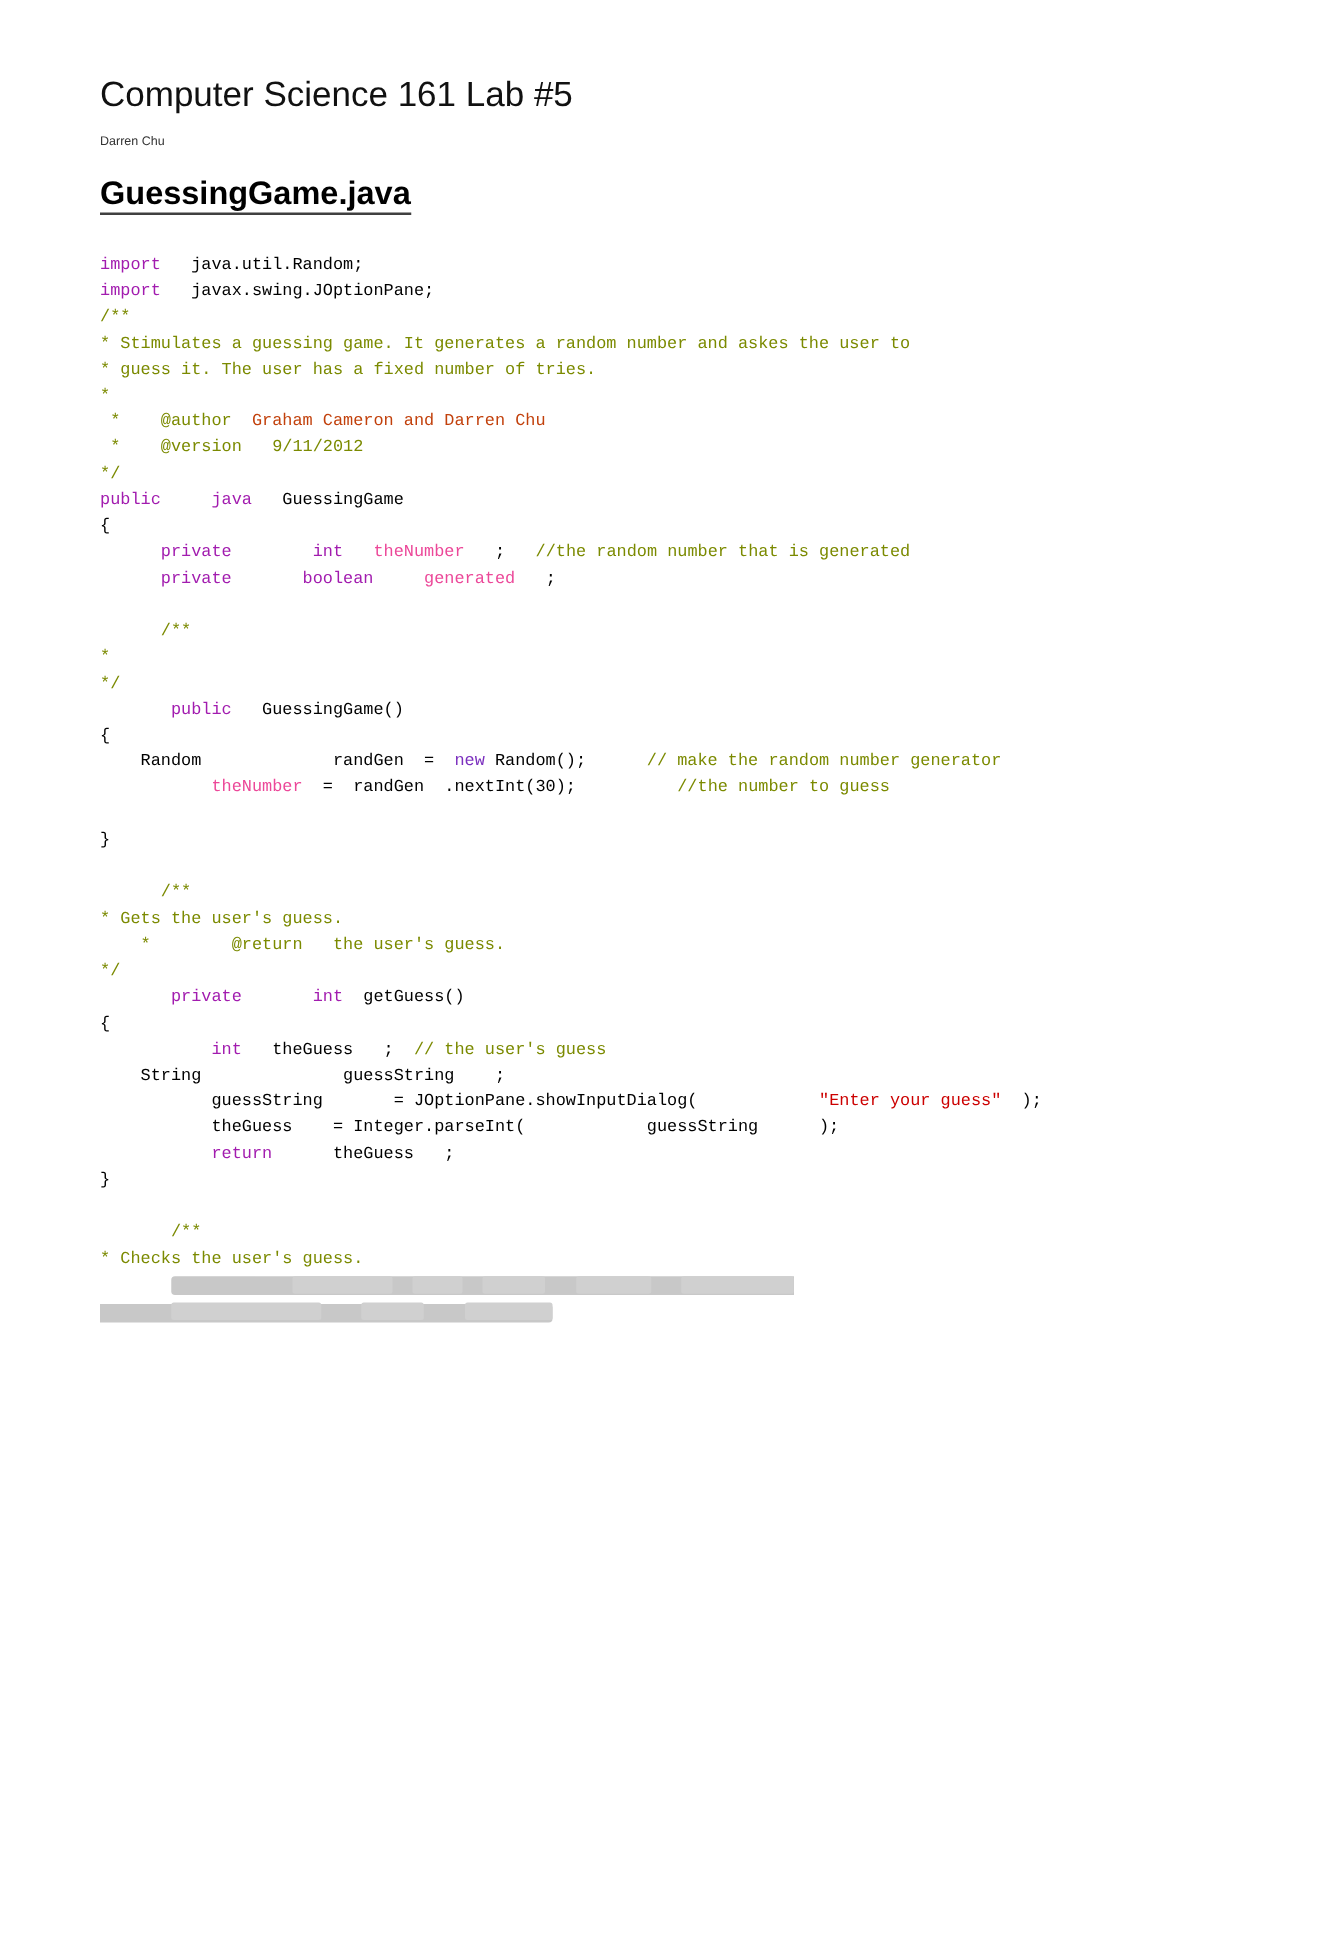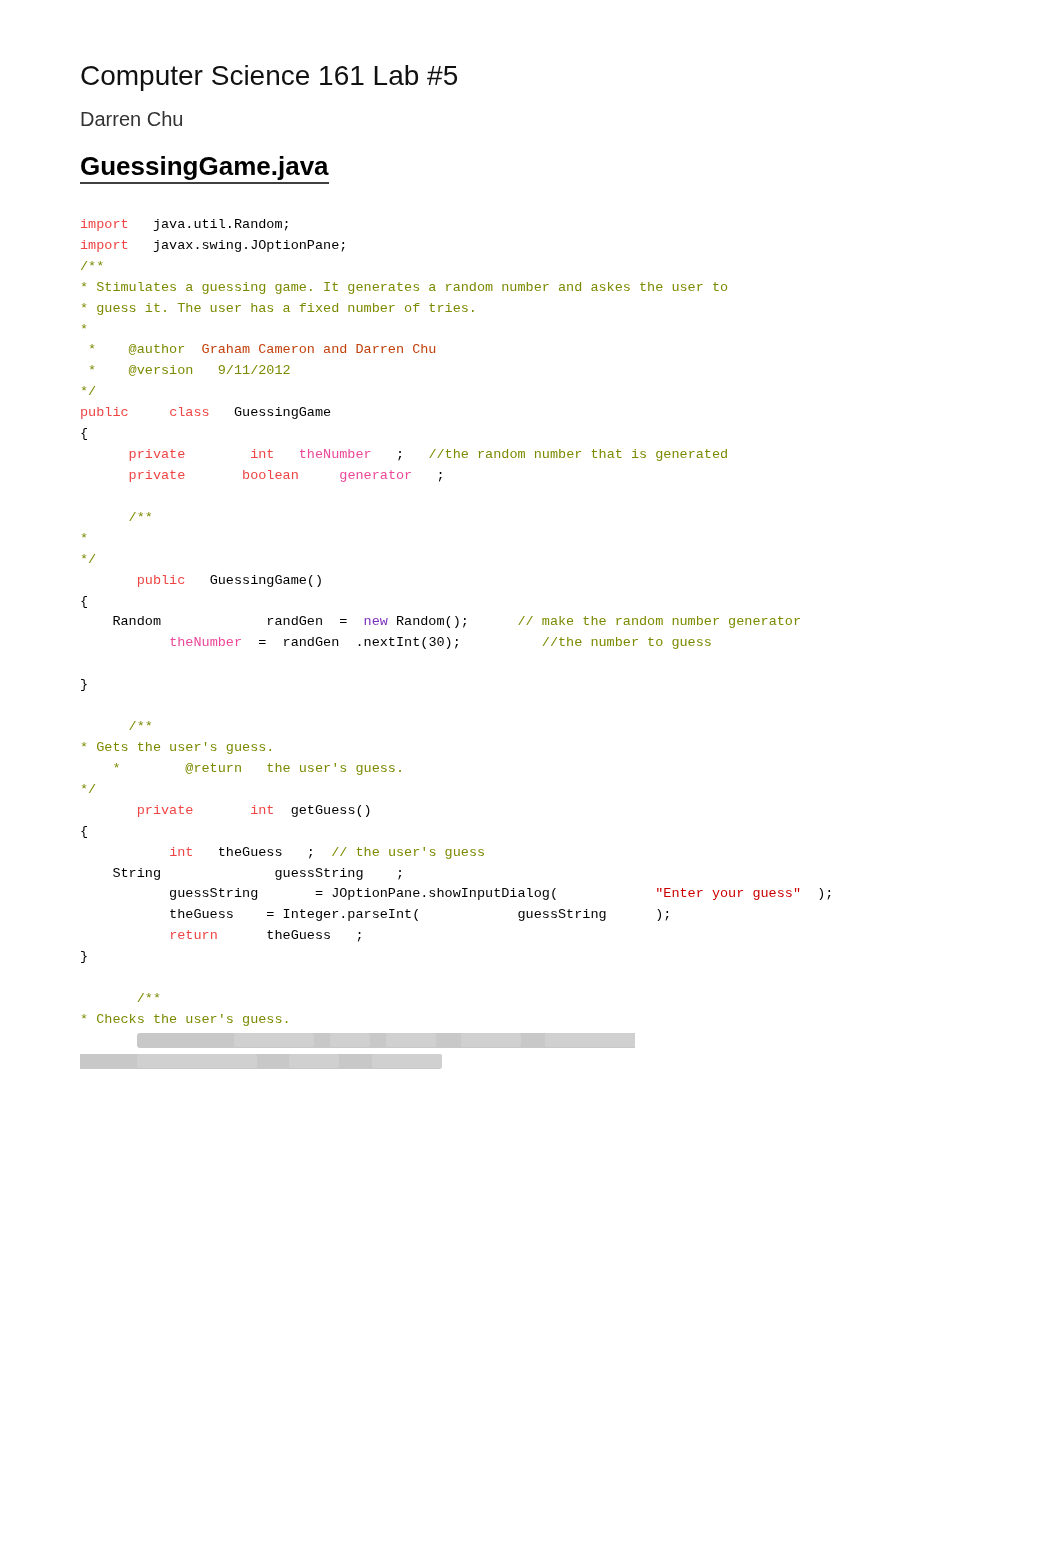--- a/index.html
+++ b/index.html
@@ -19,21 +19,21 @@
 
     .page-title {
       text-align: left;
       font-size: 28px;
       font-weight: normal;
       margin-bottom: 16px;
       color: #111;
     }
 
     .author-line {
-      font-size: 20px;
+      font-size: 10px;
       color: #333;
       margin-bottom: 20px;
     }
 
     .file-title {
       font-size: 26px;
       font-weight: bold;
       color: #000;
       border-bottom: 2px solid #404040;
       display: inline-block;
@@ -41,21 +41,21 @@
     }
 
     .code-block {
       font-family: 'Courier New', Courier, monospace;
       font-size: 13.5px;
       line-height: 1.55;
       white-space: pre;
     }
 
     .kw-orange {
-      color: #ef4444; 
+      color: #a21caf; 
     }
 
     .comment {
       color: #7b8a00; 
     }
 
     .str {
       color: #cc0000; 
     }
 
@@ -99,24 +99,24 @@
 <div class="code-block">
 <span class="kw-orange">import</span>   java.util.Random;
 <span class="kw-orange">import</span>   javax.swing.JOptionPane;
 <span class="comment">/**
 * Stimulates a guessing game. It generates a random number and askes the user to
 * guess it. The user has a fixed number of tries.
 *
  *    @author  <span class="author-highlight">Graham Cameron and Darren Chu</span>
  *    @version   9/11/2012
 */</span>
-<span class="kw-orange">public</span>     <span class="kw-orange">class</span>   GuessingGame
+<span class="kw-orange">public</span>     <span class="kw-orange">java</span>   GuessingGame
 {
       <span class="kw-orange">private</span>        <span class="kw-orange">int</span>   <span class="var-highlight">theNumber</span>   ;   <span class="comment">//the random number that is generated</span>
-      <span class="kw-orange">private</span>       <span class="kw-orange">boolean</span>     <span class="var-highlight">generator</span>   ;
+      <span class="kw-orange">private</span>       <span class="kw-orange">boolean</span>     <span class="var-highlight">generated</span>   ;
 
       <span class="comment">/**
 *
 */</span>
        <span class="kw-orange">public</span>   GuessingGame()
 {
     Random             randGen  =  <span class="new-kw">new</span> Random();      <span class="comment">// make the random number generator</span>
            <span class="var-highlight">theNumber</span>  =  randGen  .nextInt(30);          <span class="comment">//the number to guess</span>
 
 }

